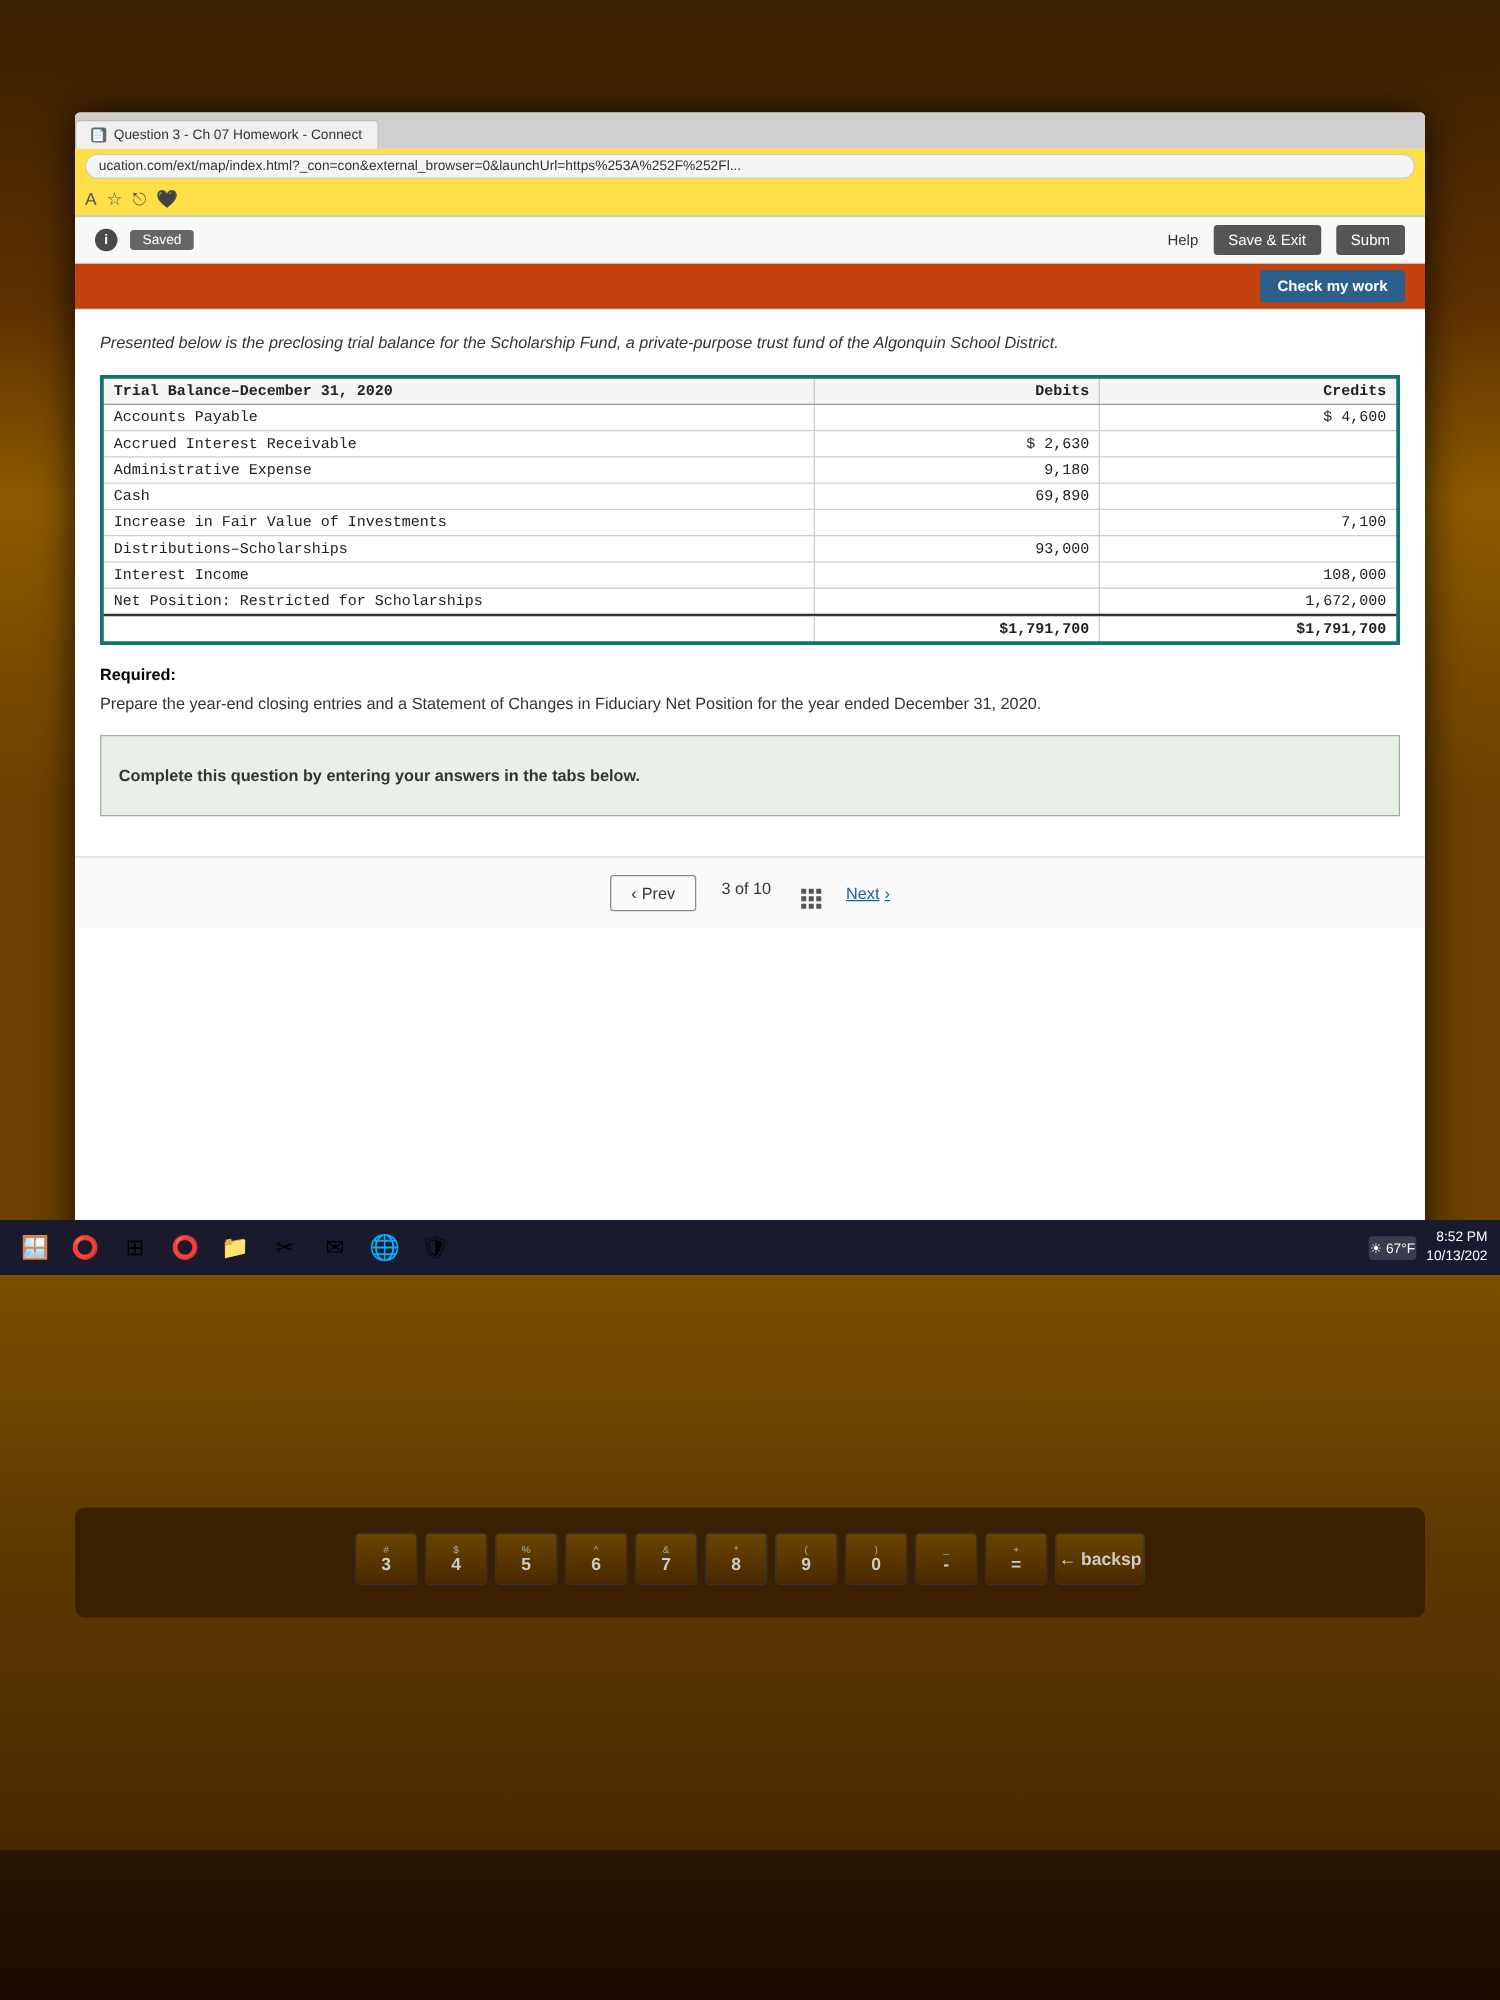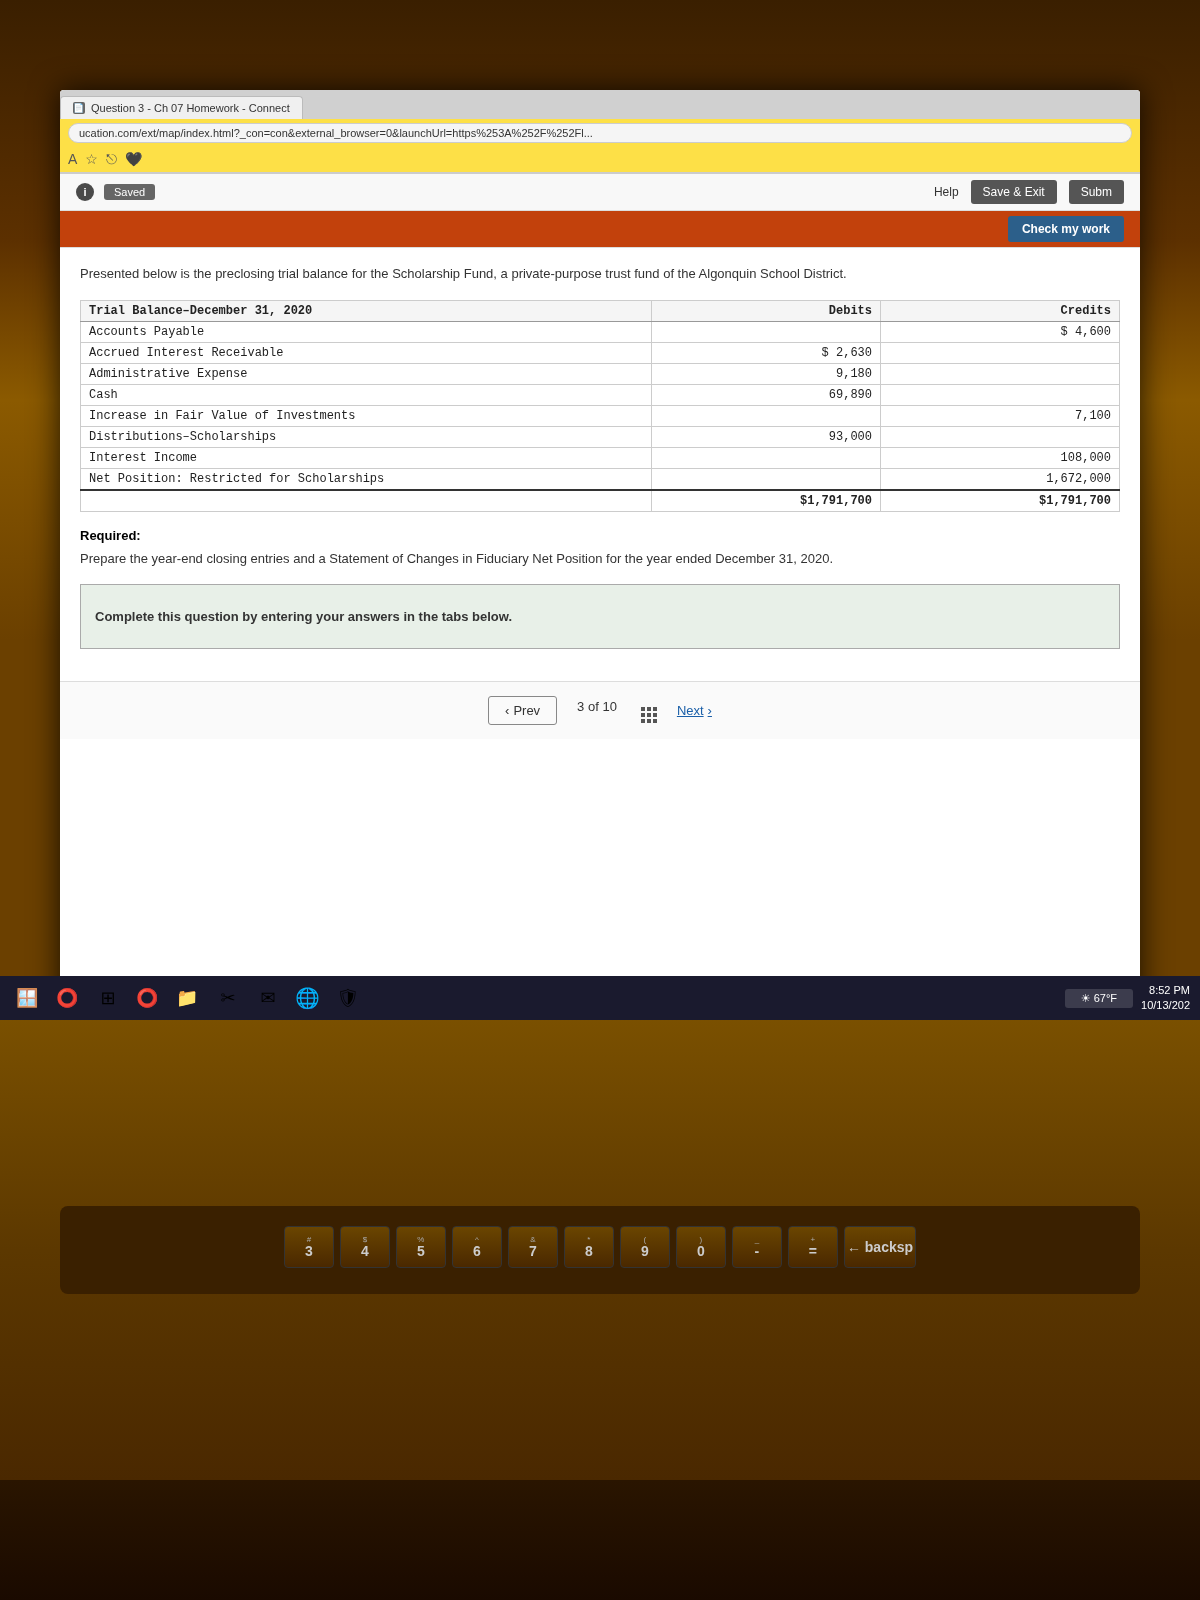--- a/index.html
+++ b/index.html
@@ -198,30 +198,31 @@
     .main-content {
       padding: 16px 20px;
       background: white;
     }
 
     .intro-text {
       font-size: 13px;
       color: #333;
       line-height: 1.5;
       margin-bottom: 16px;
+      font-style: italic;
     }
 
     
     .trial-balance-table {
       width: 100%;
       border-collapse: collapse;
       font-family: 'Courier New', monospace;
       font-size: 12px;
       margin-bottom: 16px;
-      border: 1px solid #0f766e;
+      border: 3px solid #0f766e;
     }
 
     .trial-balance-table td {
       border: 1px solid #ccc;
       padding: 3px 8px;
       color: #222;
     }
 
     .trial-balance-table .header-row td {
       background: #f5f5f5;
@@ -350,21 +351,21 @@
       margin-left: auto;
       display: flex;
       align-items: center;
       gap: 8px;
       font-size: 11px;
       color: white;
     }
 
     .weather-badge {
       background: rgba(255,255,255,0.15);
-      padding: 3px 16px;
+      padding: 3px 1px;
       border-radius: 3px;
       font-size: 11px;
       color: white;
     }
 
     .time-display {
       text-align: right;
       font-size: 11px;
       color: white;
       line-height: 1.4;

